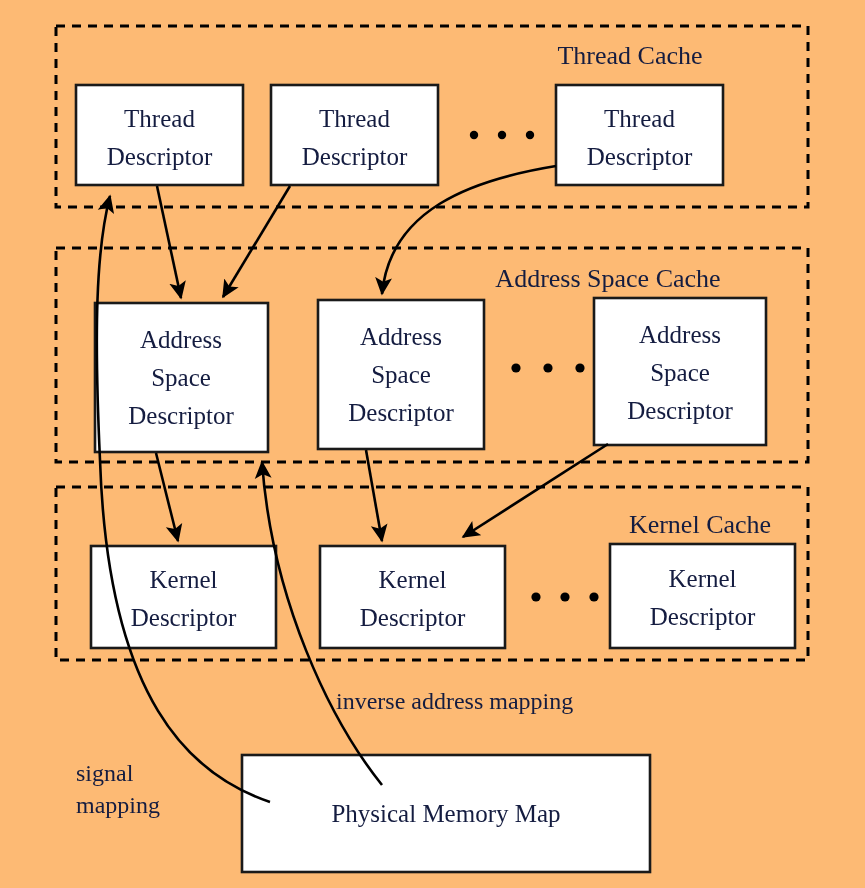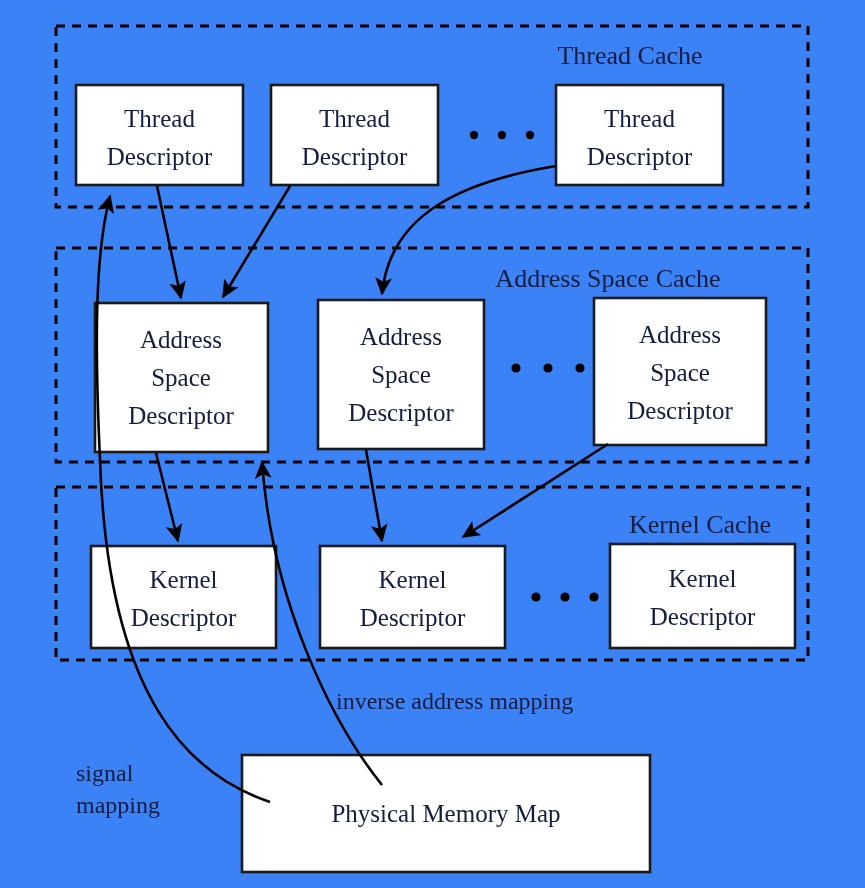--- a/index.html
+++ b/index.html
@@ -8,21 +8,21 @@
     background: #ffffff;
   }
   body {
     font-family: "Liberation Serif", "DejaVu Serif", serif;
     color: #000000;
   }
   #canvas {
     position: relative;
     width: 865px;
     height: 888px;
-    background: #3b82f6;
+    background: #fdba74;
     overflow: hidden;
   }
   svg#diagram {
     position: absolute;
     left: 0;
     top: 0;
     width: 865px;
     height: 888px;
   }
   .cache-group {

